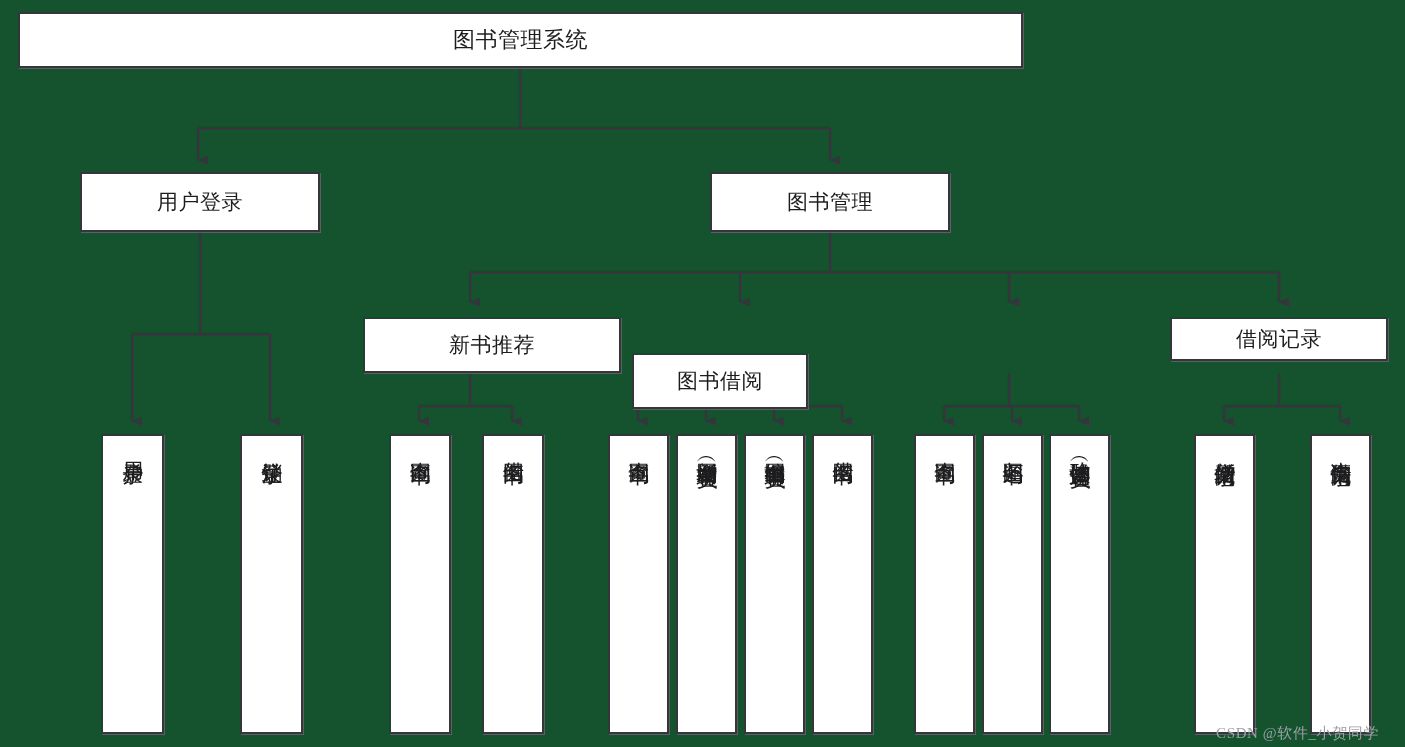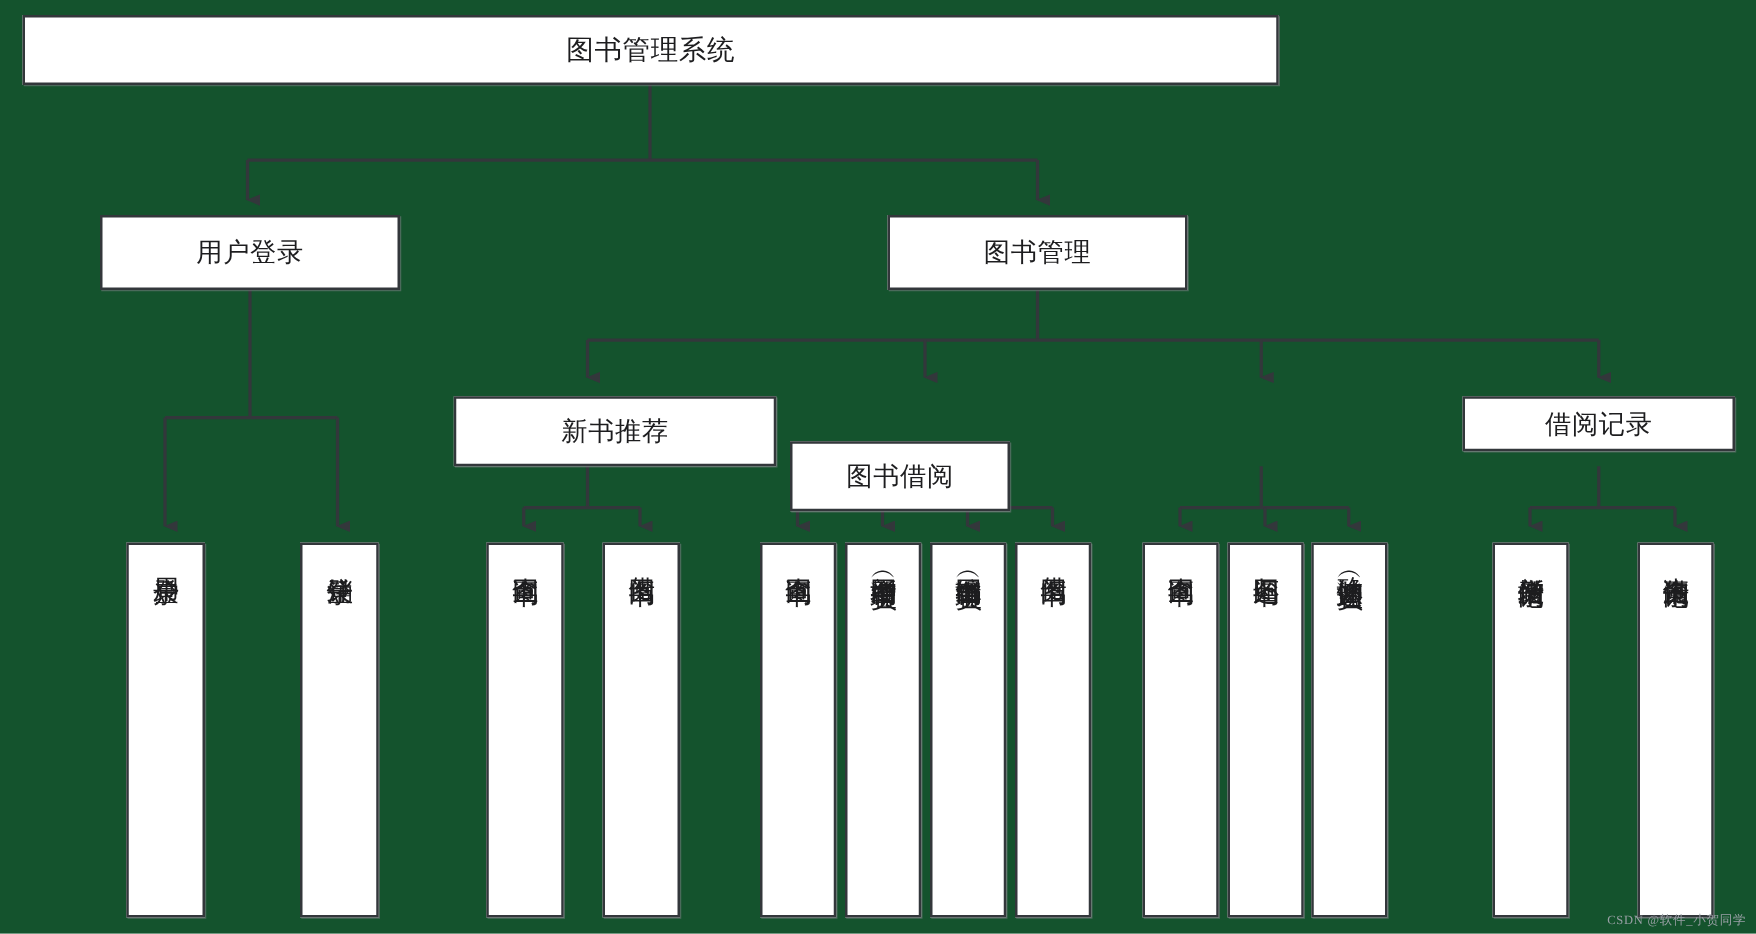--- a/index.html
+++ b/index.html
@@ -56,23 +56,23 @@
     writing-mode: vertical-rl;
     text-orientation: upright;
     font-size: 21px;
     line-height: 1.28;
     letter-spacing: 1px;
     max-height: 100%;
   }
   #root-node .label { font-size: 22px; }
   #watermark {
     position: absolute;
-    right: 8px;
+    right: 26px;
     bottom: 4px;
-    font-size: 10px;
+    font-size: 15px;
     color: #9aa0a6;
     letter-spacing: 0.6px;
     white-space: nowrap;
   }
 </style>
 </head>
 <body>
 
 <div id="diagram-root">
 

